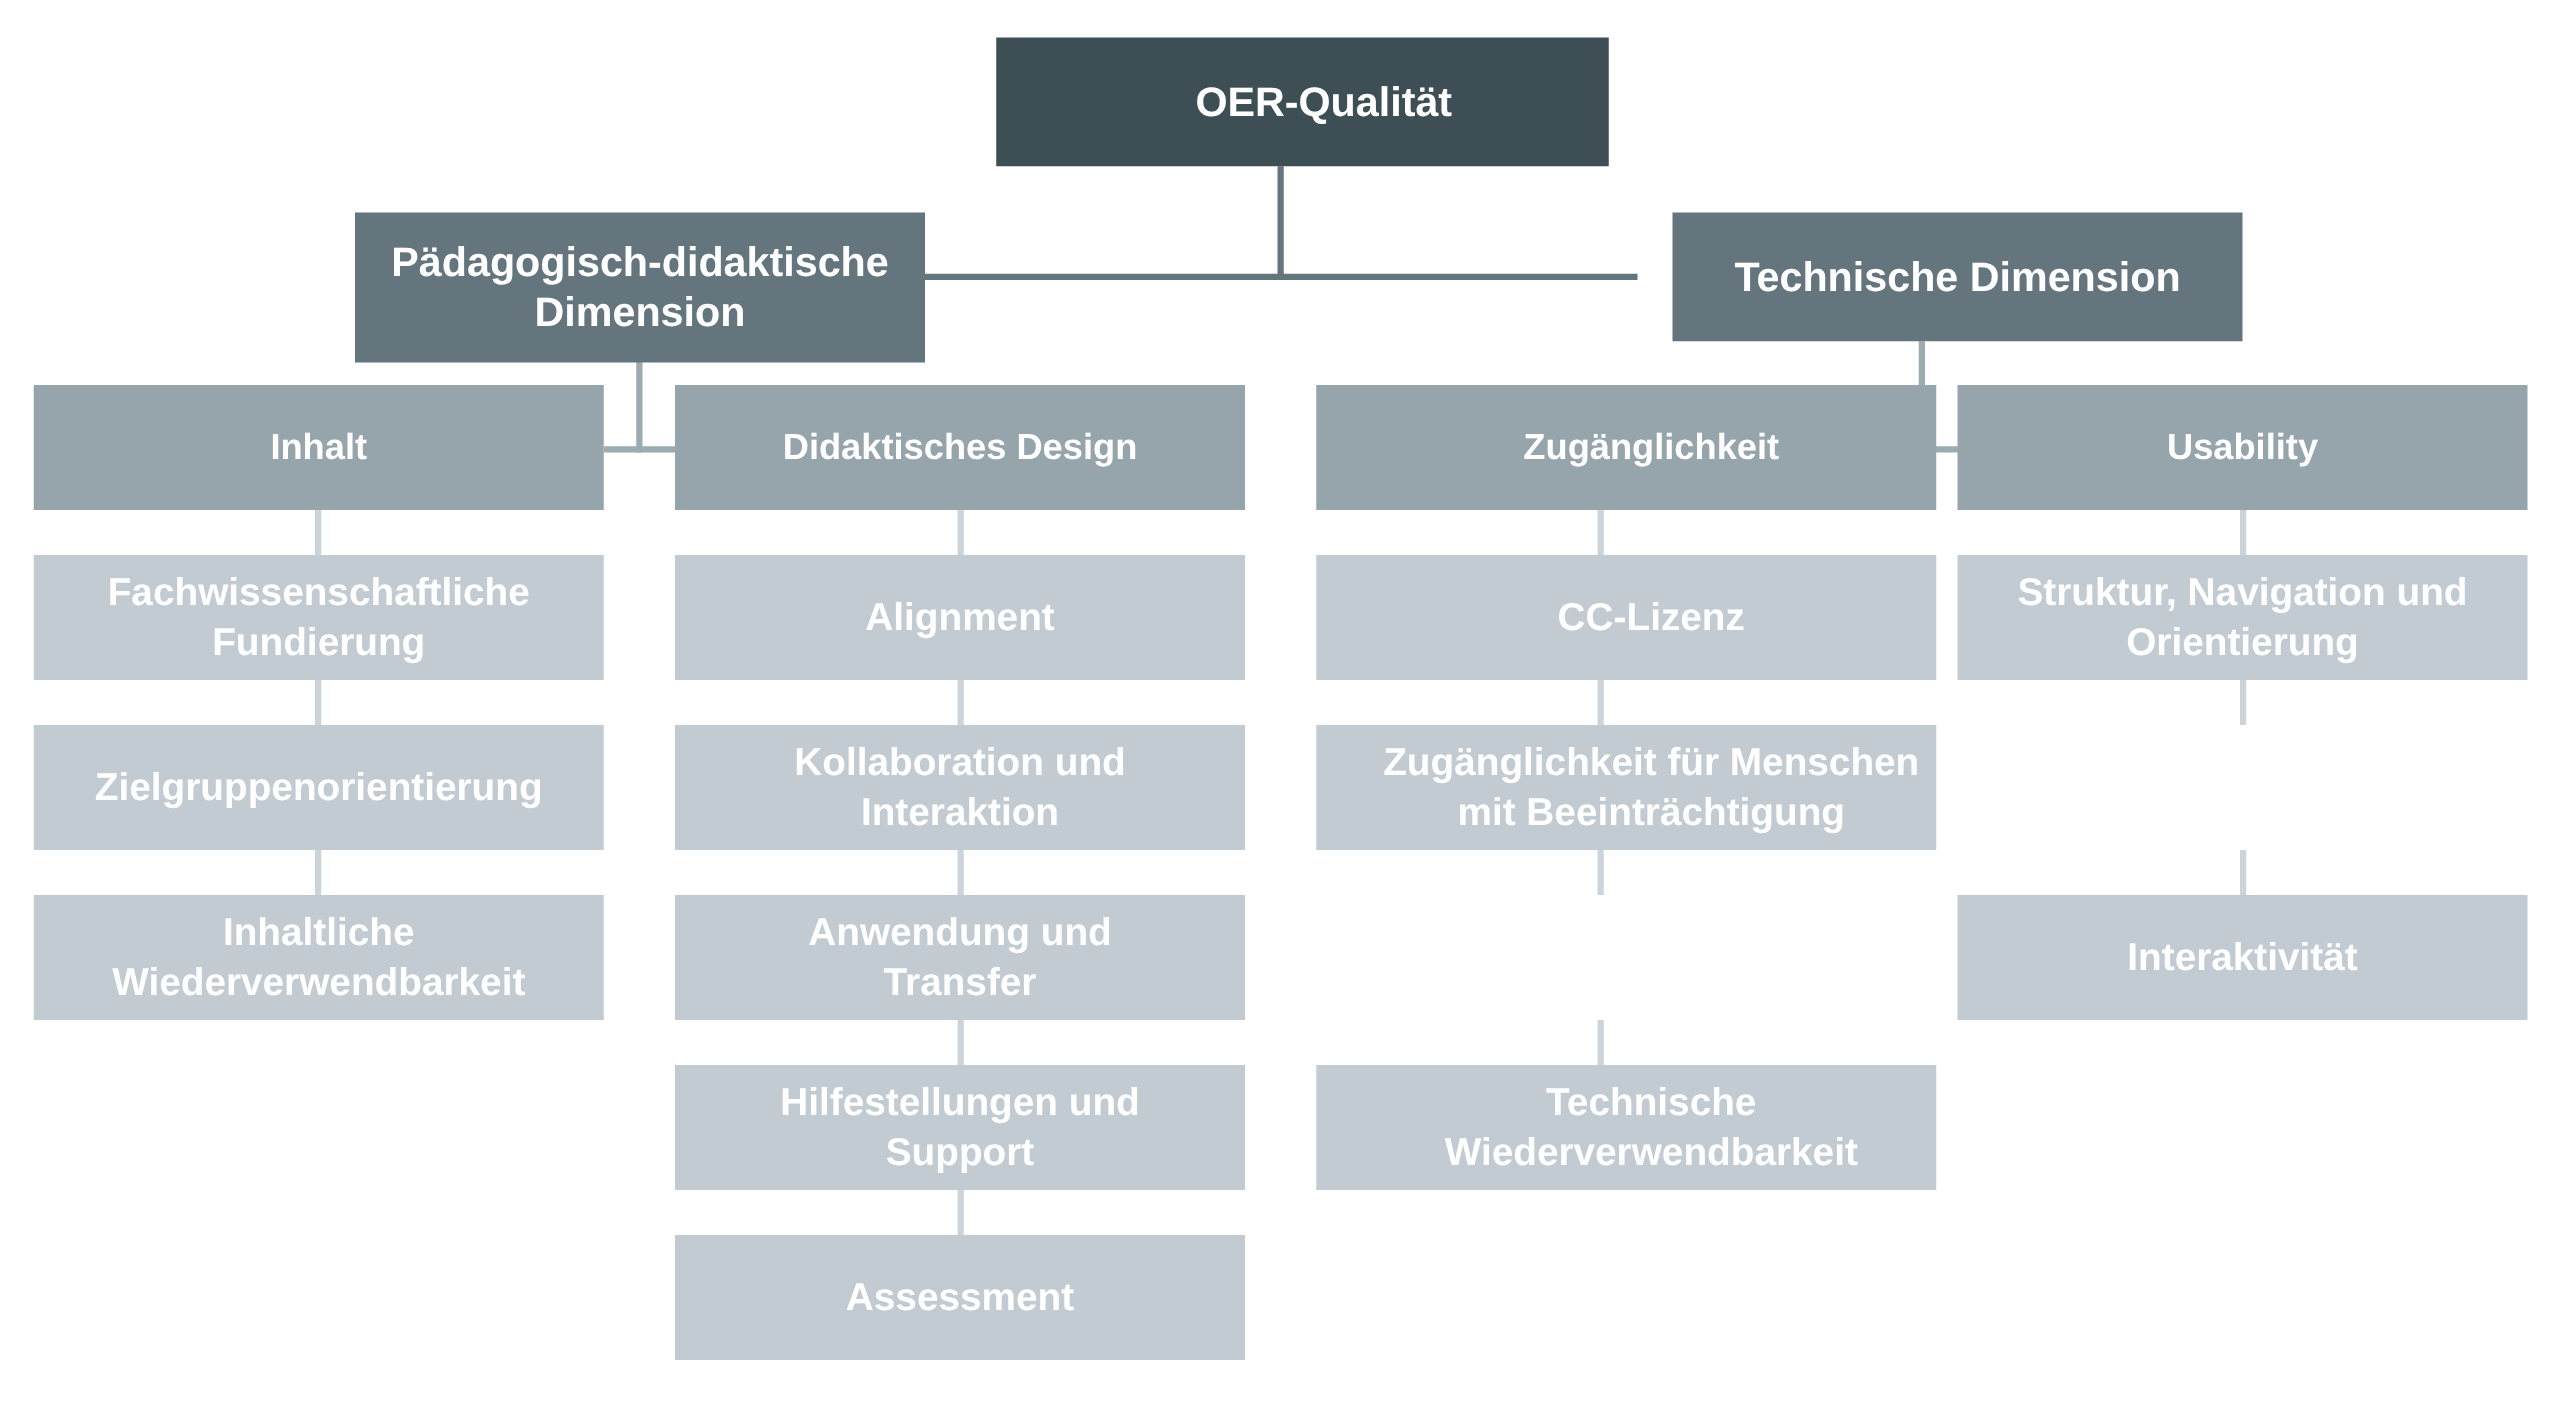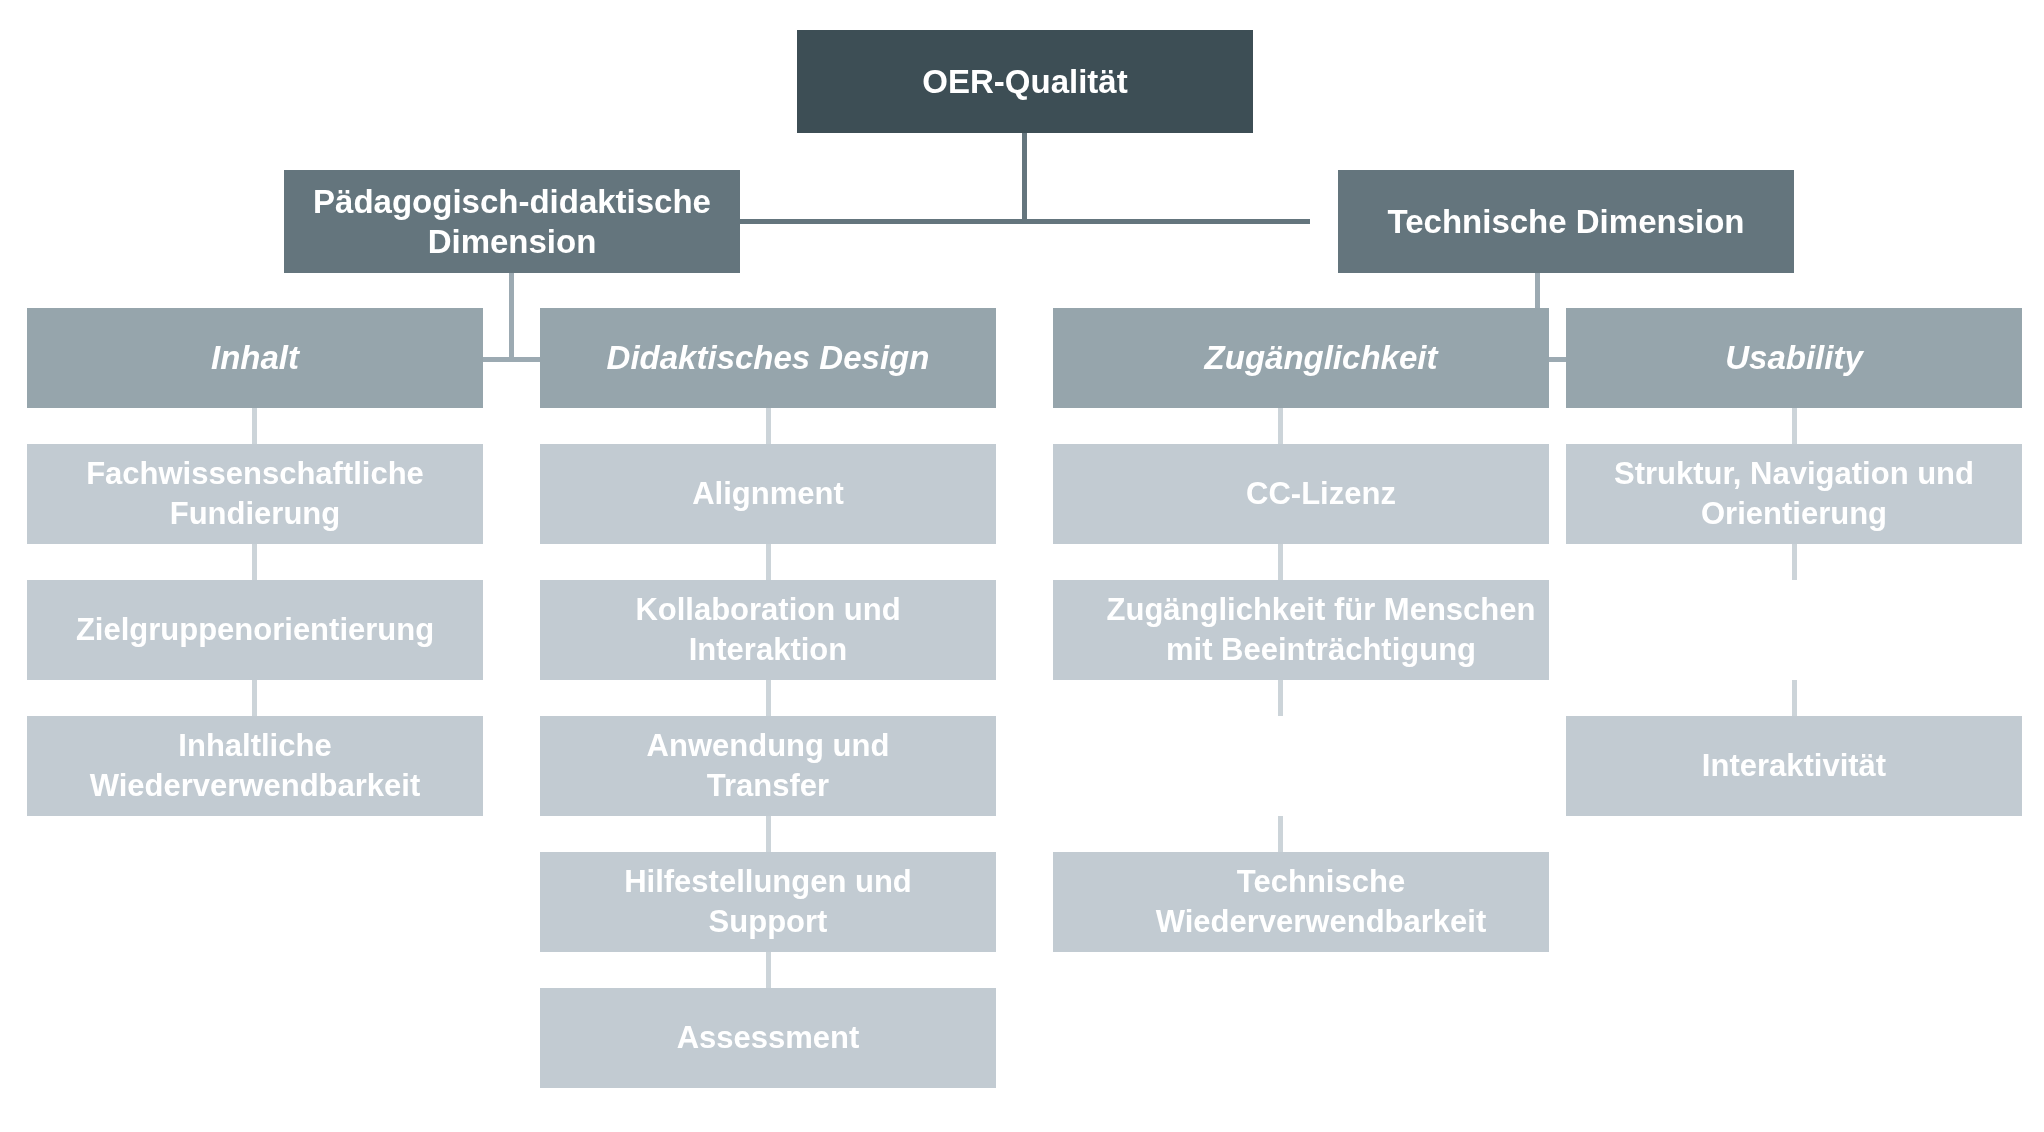--- a/index.html
+++ b/index.html
@@ -21,33 +21,33 @@
     align-items: center;
     justify-content: center;
     text-align: center;
     color: #ffffff;
     font-weight: bold;
     white-space: pre-line;
     line-height: 40px;
   }
   .t1 { background: #3d4e55; font-size: 33px; }
   .t2 { background: #64757d; font-size: 33px; }
-  .t3 { background: #96a5ac; font-size: 33px; font-style: italic; }
+  .t3 { background: #96a5ac; font-size: 29px; }
   .t4 { background: #c2cbd2; font-size: 31px; }
 
   .conn { position: absolute; }
   .c-dark  { background: #64757d; }
   .c-mid   { background: #9caab2; }
   .c-light { background: #ccd4d9; }
 
   
-  .root-box { left: 797px; top: 30px; width: 456px; height: 103px; }
+  .root-box { left: 797px; top: 30px; width: 456px; height: 103px; padding-left: 34px; }
 
   
-  .dim-paed { left: 284px;  top: 170px; width: 456px; height: 103px; }
+  .dim-paed { left: 284px;  top: 170px; width: 456px; height: 120px; }
   .dim-tech { left: 1338px; top: 170px; width: 456px; height: 103px; }
 
   
   .cat { top: 308px; height: 100px; width: 456px; }
   .col1 { left: 27px; }
   .col2 { left: 540px; }
   .col3 { left: 1053px; padding-left: 40px; }
   .col4 { left: 1566px; text-align: center; }
 
   

